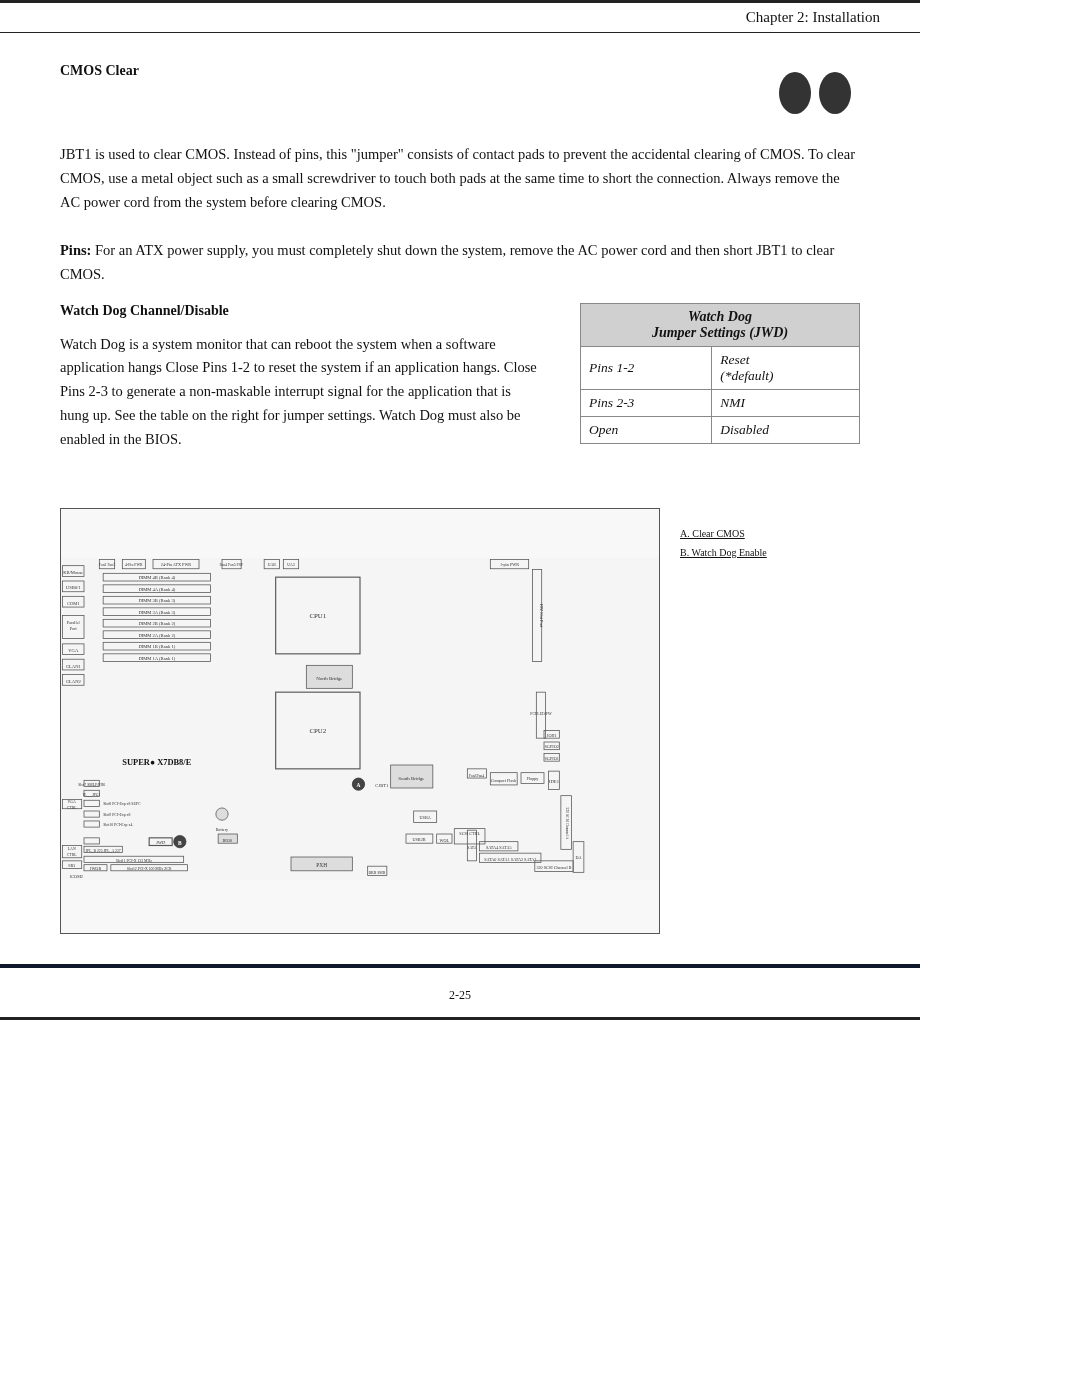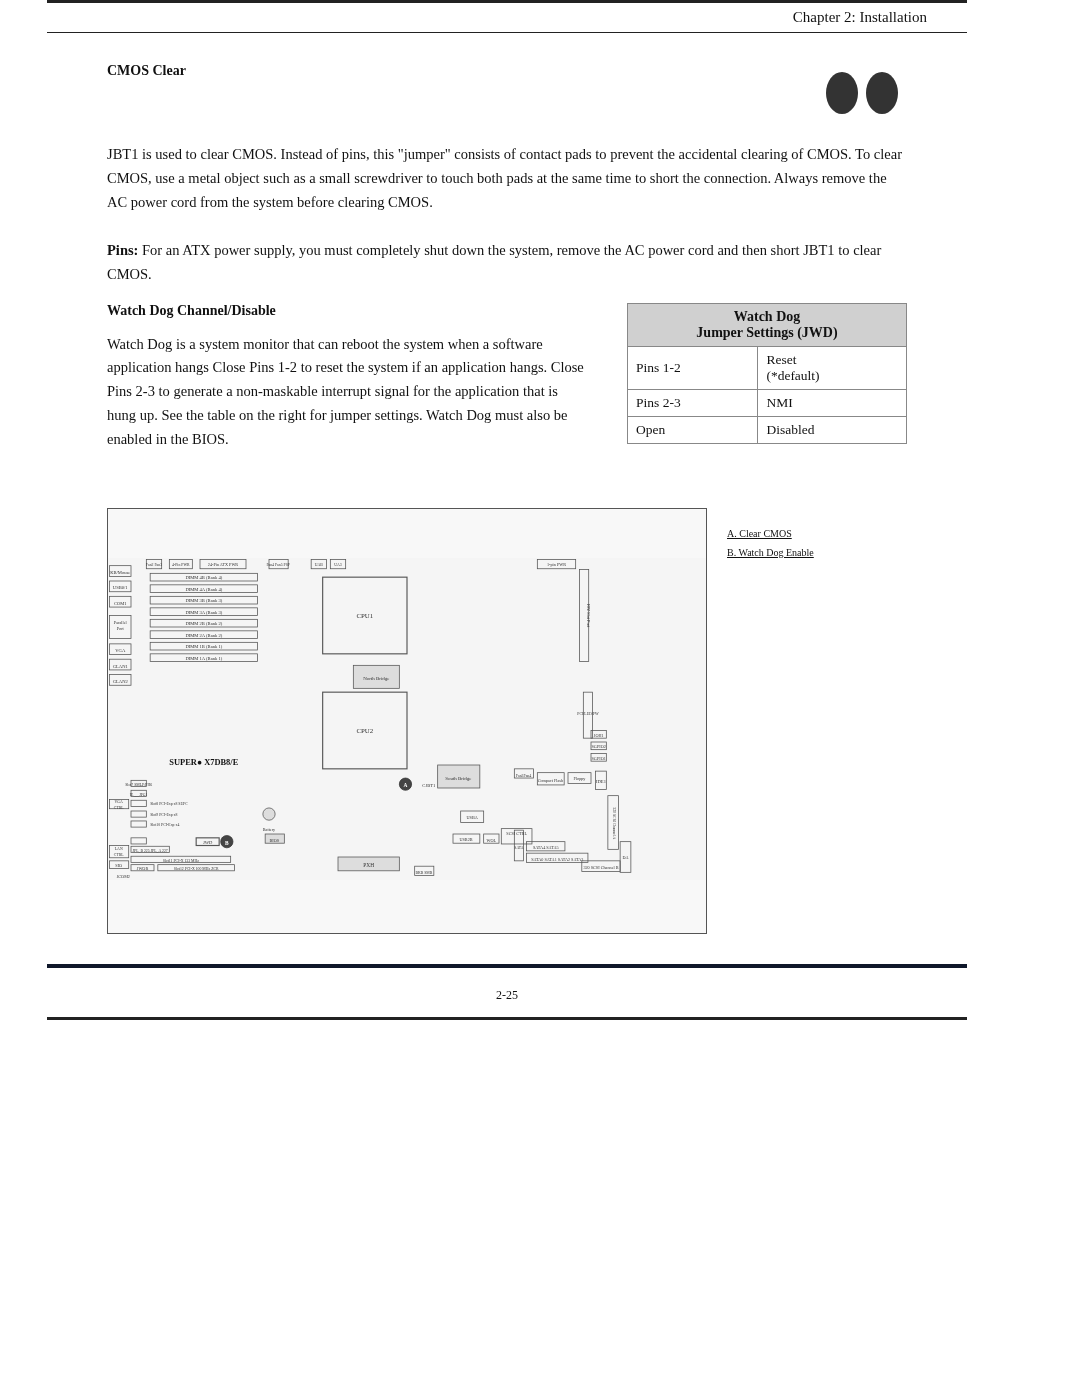--- a/index.html
+++ b/index.html
@@ -10,21 +10,20 @@
       font-family: 'Times New Roman', Times, serif;
       font-size: 15px;
       color: #111;
       position: relative;
     }
     .page-container {
       width: 920px;
       min-height: 1397px;
       padding: 0;
       position: relative;
-      margin-left: 47px;
     }
     
     .header-bar {
       width: 100%;
       border-top: 3px solid #222;
       border-bottom: 1px solid #222;
       padding: 6px 40px;
       display: flex;
       justify-content: flex-end;
       margin-bottom: 30px;
@@ -78,20 +77,21 @@
       display: flex;
       gap: 40px;
       margin-top: 10px;
     }
     .watchdog-text {
       flex: 1;
     }
     .watchdog-table-area {
       width: 280px;
       flex-shrink: 0;
+      font-style: italic;
     }
     .watchdog-table {
       border-collapse: collapse;
       width: 100%;
       font-size: 13.5px;
     }
     .watchdog-table th {
       background: #e0e0e0;
       border: 1px solid #888;
       padding: 5px 8px;

